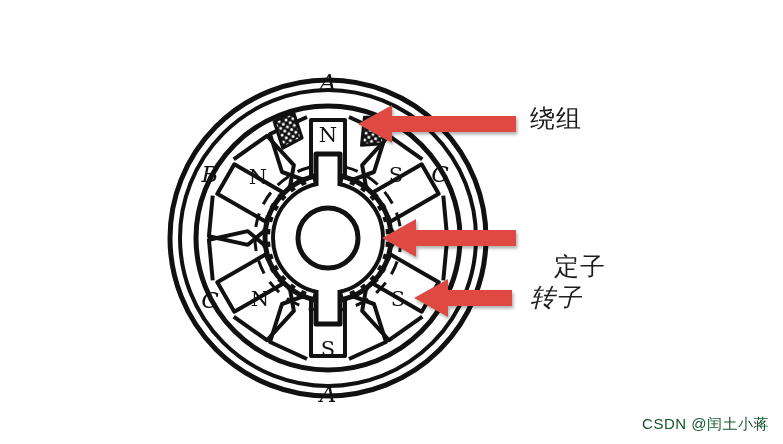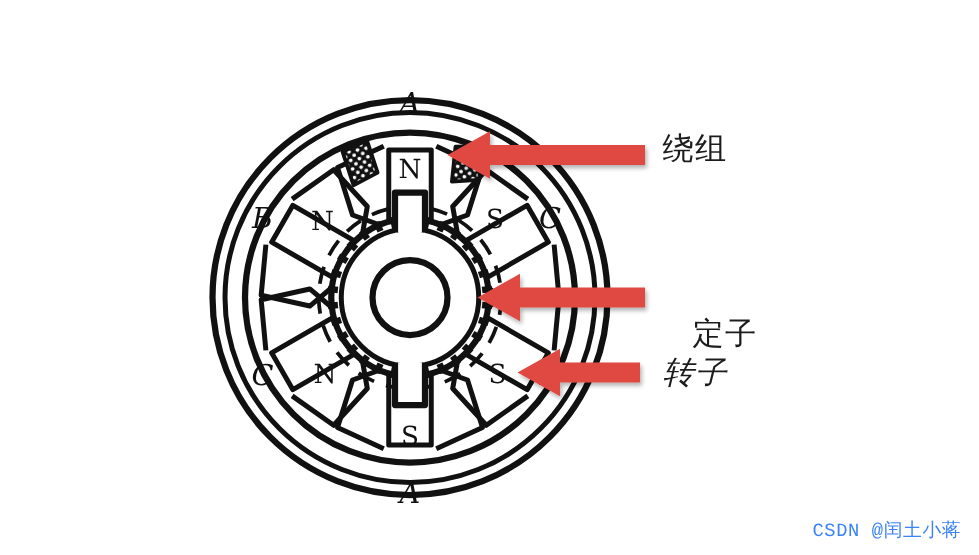--- a/index.html
+++ b/index.html
@@ -45,23 +45,23 @@
     position: absolute;
     left: 0; top: 0;
     width: 783px;
     height: 444px;
     pointer-events: none;
   }
   #watermark {
     position: absolute;
     right: 14px;
     bottom: 10px;
-    font-family: Liberation Mono, monospace;
+    font-family: Liberation Sans, sans-serif;
     font-size: 15px;
-    color: #3b82f6;
+    color: #14532d;
     white-space: nowrap;
     letter-spacing: 0.5px;
     margin-top: 20px;
   }
 </style>
 </head>
 <body>
 
 <div id="page">
 

